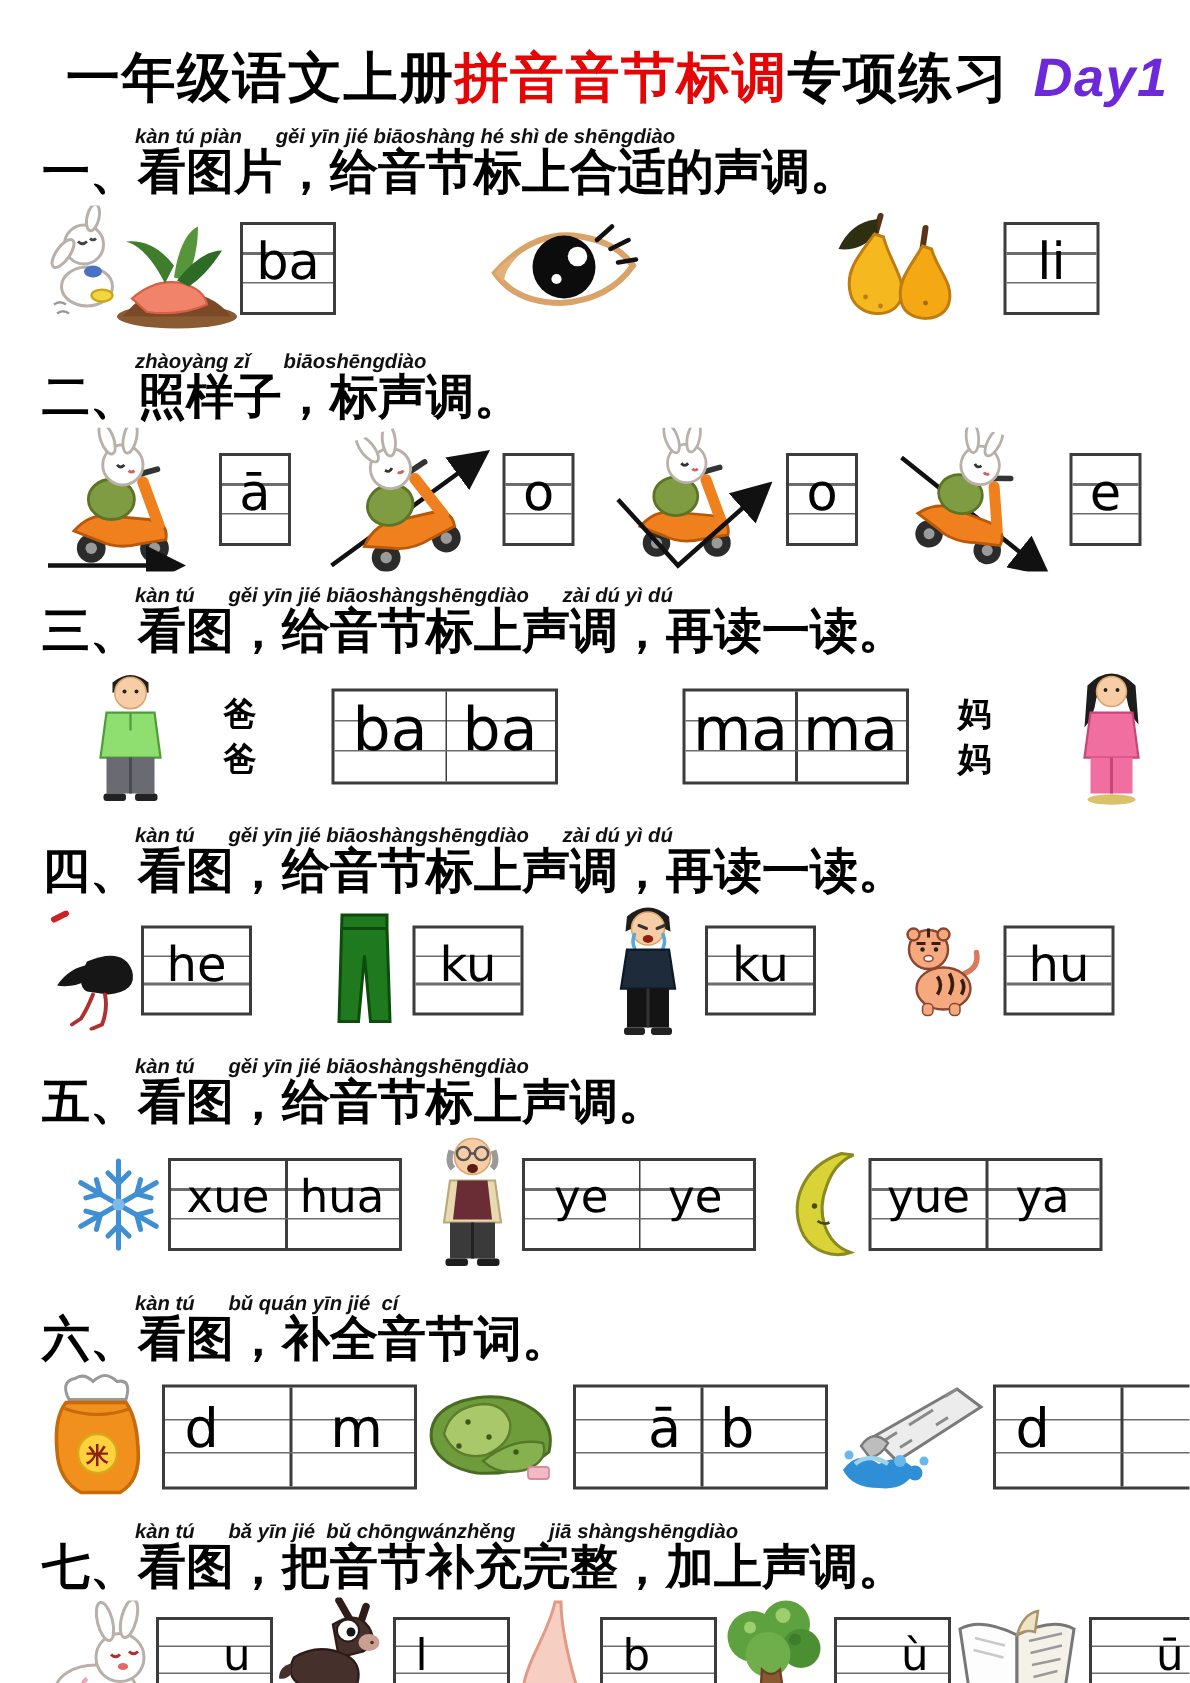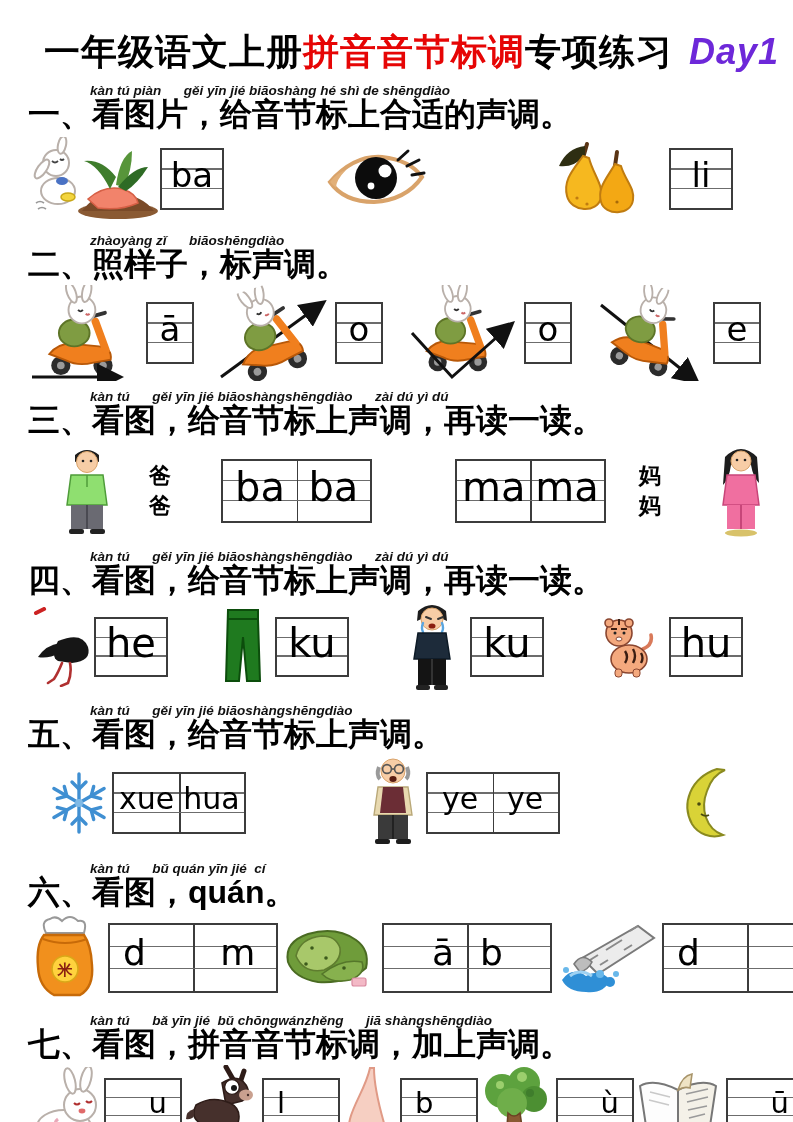--- a/index.html
+++ b/index.html
@@ -33,23 +33,23 @@
   .cell.ar{justify-content:flex-end;padding-right:13px;}
 
   
   .r1 .pbox{width:64px;height:62px;} .r1 .cell{font-size:34px;}
   .r1{justify-content:space-between;padding:4px 38px 10px 0;}
   .r2 .pbox{width:48px;height:62px;} .r2 .cell{font-size:34px;}
   .r2{justify-content:space-between;padding:2px 10px 6px 0;}
   .r3 .pbox{width:168px;height:64px;} .r3 .cell{font-size:40px;}
   .r3{padding:4px 0 8px 30px;gap:23px;}
   .r3 .label{font-size:22px;font-weight:bold;margin:0 10px;}
-  .r4 .pbox{width:74px;height:60px;} .r4 .cell{font-size:40px;}
+  .r4 .pbox{width:74px;height:60px;} .r4 .cell{font-size:32px;}
   .r4{justify-content:space-between;padding:2px 28px 8px 0;}
-  .r5 .pbox{width:134px;height:62px;} .r5 .cell{font-size:30px;}
+  .r5 .pbox{width:156px;height:62px;} .r5 .cell{font-size:30px;}
   .r5{justify-content:space-between;padding:2px 36px 8px 0;}
   .r6 .pbox{width:170px;height:70px;} .r6 .cell{font-size:36px;}
   .r6{justify-content:space-between;padding:2px 14px 8px 0;}
   .r7 .pbox{width:78px;height:58px;} .r7 .cell{font-size:29px;}
   .r7{justify-content:space-between;padding:2px 6px 6px 0;}
 
   svg{display:block;}
 </style>
 </head>
 <body>
@@ -367,27 +367,32 @@
         </div>
       </div>
       <div class="group">
         <span class="img" style="margin-right:2px">
           <svg width="56" height="74" viewBox="0 0 56 74">
             <path d="M40 3 C13 12 4 38 15 58 C21 68 34 73 46 69 C29 63 23 43 30 25 C33 16 38 8 48 4 Z" fill="#d9d337" stroke="#8a8a1f" stroke-width="2"></path>
             <circle cx="22" cy="38" r="1.8" fill="#4a4a10"></circle>
             <path d="M24 48 q4 3 8 1" stroke="#4a4a10" stroke-width="1.8" fill="none"></path>
           </svg>
         </span>
+        <div class="pbox">
+          <div class="vdiv"></div>
+          <div class="cell">yue</div>
+          <div class="cell">ya</div>
+        </div>
       </div>
     </div>
   </div>
 
   <div class="sec">
     <div class="pinyin-line">kàn tú      bǔ quán yīn jié  cí</div>
-    <div class="heading">六、看图，quán。</div>
+    <div class="heading">六、看图，补全音节词。</div>
     <div class="row r6">
       <div class="group">
         <span class="img" style="margin-right:6px">
           <svg width="74" height="90" viewBox="0 0 74 90">
             <path d="M18 20 Q12 8 22 6 Q28 2 34 8 Q42 0 50 8 Q60 6 56 20 Z" fill="#fff" stroke="#999" stroke-width="2"></path>
             <path d="M16 22 Q8 32 10 54 Q11 74 26 82 L52 82 Q66 74 64 52 Q63 32 56 22 Z" fill="#f1901d" stroke="#c76a08" stroke-width="2.4"></path>
             <path d="M15 26 Q37 34 59 26" stroke="#c76a08" stroke-width="2" fill="none"></path>
             <circle cx="37" cy="56" r="13" fill="#ffd23e" stroke="#d9a818" stroke-width="1.6"></circle>
             <text x="37" y="62" font-size="15" font-weight="bold" fill="#8a1f10" text-anchor="middle">米</text>
           </svg>
@@ -435,21 +440,21 @@
           <div class="vdiv"></div>
           <div class="cell al">d</div>
           <div class="cell ar">à</div>
         </div>
       </div>
     </div>
   </div>
 
   <div class="sec">
     <div class="pinyin-line">kàn tú      bǎ yīn jié  bǔ chōngwánzhěng      jiā shàngshēngdiào</div>
-    <div class="heading">七、看图，拼音音节标调，加上声调。</div>
+    <div class="heading">七、看图，把音节补充完整，加上声调。</div>
     <div class="row r7">
       <div class="group">
         <span class="img">
           <svg width="76" height="80" viewBox="0 0 76 80">
             <ellipse cx="36" cy="60" rx="27" ry="17" fill="#fff" stroke="#b9b0aa" stroke-width="2"></ellipse>
             <circle cx="52" cy="38" r="16" fill="#fff" stroke="#b9b0aa" stroke-width="2"></circle>
             <ellipse cx="42" cy="14" rx="5" ry="13" fill="#fff" stroke="#b9b0aa" stroke-width="2" transform="rotate(-14 42 14)"></ellipse>
             <ellipse cx="58" cy="12" rx="5" ry="13" fill="#fff" stroke="#b9b0aa" stroke-width="2" transform="rotate(14 58 12)"></ellipse>
             <path d="M46 36 q3 3 6 0 M58 34 q3 3 6 0" stroke="#b03030" stroke-width="2" fill="none"></path>
             <ellipse cx="54" cy="44" rx="3.4" ry="2.4" fill="#e06a6a"></ellipse>

